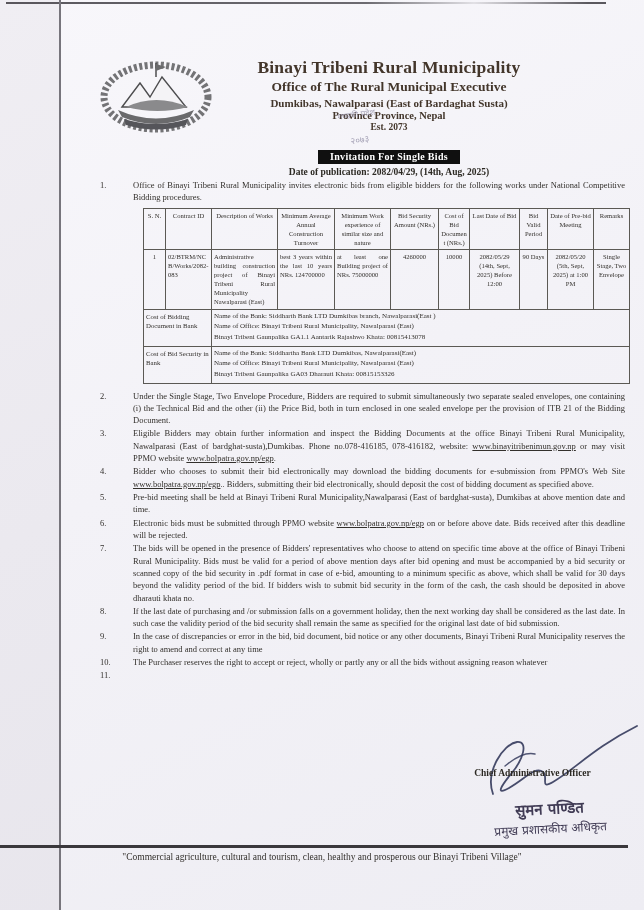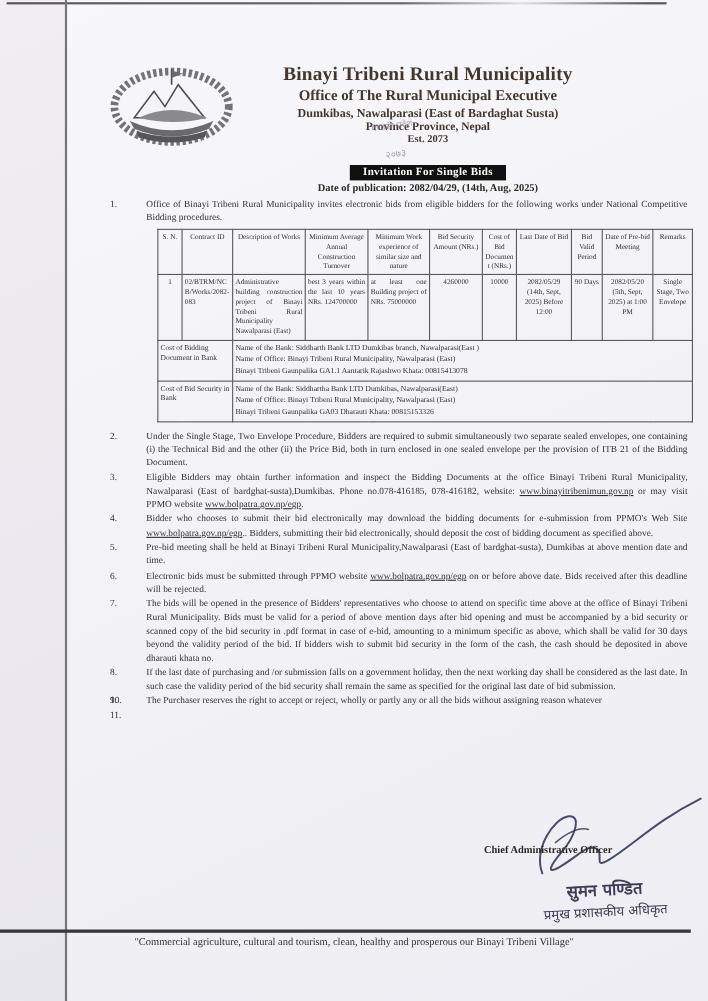--- a/index.html
+++ b/index.html
@@ -61,21 +61,21 @@
   td.c{ text-align:center; }
   td.l{ text-align:left; }
   td.j{ text-align:justify; }
   td.ba{ word-break:break-all; }
   .bankline{ margin:0 0 1px 0; }
   .banklabel{ font-size:6.8px; }
   .bankcell{ font-size:7px; }
 
   
   .cao{ position:absolute; top:768px; left:440px; width:185px; font-size:9.5px; font-weight:bold;
-    color:#2c2923; text-align:left; }
+    color:#2c2923; text-align:center; }
   .sig-svg{ position:absolute; top:722px; left:465px; width:175px; height:95px; }
   .stamp2{ position:absolute; top:798px; left:470px; width:160px; text-align:center;
     transform:rotate(-3deg); color:#413c55; font-family:"DejaVu Sans", sans-serif; }
   .stamp2 .nm{ font-size:15px; font-weight:bold; }
   .stamp2 .tt{ font-size:12px; margin-top:2px; }
   .footer-rule{ position:absolute; top:845px; left:0; width:628px; height:2.5px; background:#3a383c; }
   .footer-quote{ position:absolute; top:852px; left:0; width:644px; text-align:center;
     font-size:9.5px; color:#33302c; }
 </style>
 </head>
@@ -205,20 +205,21 @@
     <div class="nitem">
       <span class="nno">7.</span>
       <span>The bids will be opened in the presence of Bidders' representatives who choose to attend on specific time above at the office of Binayi Tribeni Rural Municipality. Bids must be valid for a period of above mention days after bid opening and must be accompanied by a bid security or scanned copy of the bid security in .pdf format in case of e-bid, amounting to a minimum specific as above, which shall be valid for 30 days beyond the validity period of the bid. If bidders wish to submit bid security in the form of the cash, the cash should be deposited in above dharauti khata no.</span>
     </div>
     <div class="nitem">
       <span class="nno">8.</span>
       <span>If the last date of purchasing and /or submission falls on a government holiday, then the next working day shall be considered as the last date. In such case the validity period of the bid security shall remain the same as specified for the original last date of bid submission.</span>
     </div>
     <div class="nitem">
       <span class="nno">9.</span>
+      <span>In the case of discrepancies or error in the bid, bid document, bid notice or any other documents, Binayi Tribeni Rural Municipality reserves the right to amend and correct at any time</span>
     </div>
     <div class="nitem">
       <span class="nno">10.</span>
       <span>The Purchaser reserves the right to accept or reject, wholly or partly any or all the bids without assigning reason whatever</span>
     </div>
     <div class="nitem">
       <span class="nno">11.</span>
     </div>
   </div>
 

